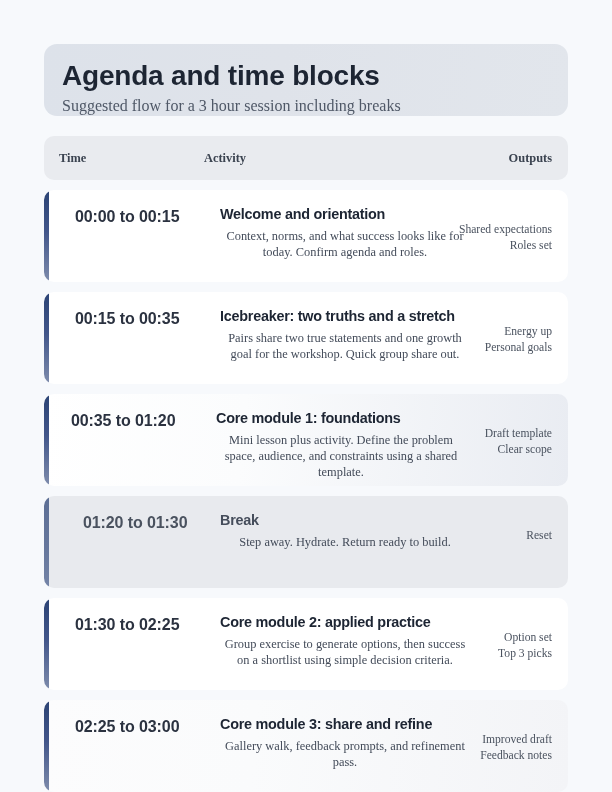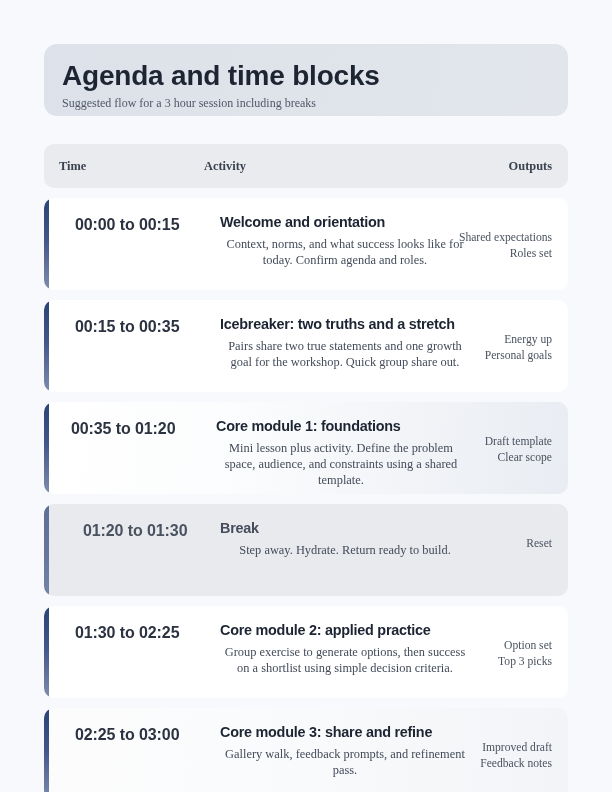--- a/index.html
+++ b/index.html
@@ -38,32 +38,32 @@
     font-family: "Liberation Sans", sans-serif;
     font-size: 28px;
     font-weight: bold;
     letter-spacing: -0.2px;
     color: #1d2533;
     line-height: 1.06;
     margin: 0 0 5px 0;
   }
   .hero-sub {
     font-family: "Liberation Serif", serif;
-    font-size: 12px;
+    font-size: 16px;
     color: #4f5867;
     line-height: 1.2;
     margin: 0;
   }
 
   
   .thead {
     position: relative;
     width: 524px;
     height: 44px;
-    margin-top: 28px;
+    margin-top: 20px;
     border-radius: 10px;
     background: #e9ebef;
   }
   .thead .cell {
     position: absolute;
     top: 0;
     height: 44px;
     display: flex;
     align-items: center;
     font-family: "Liberation Serif", serif;

